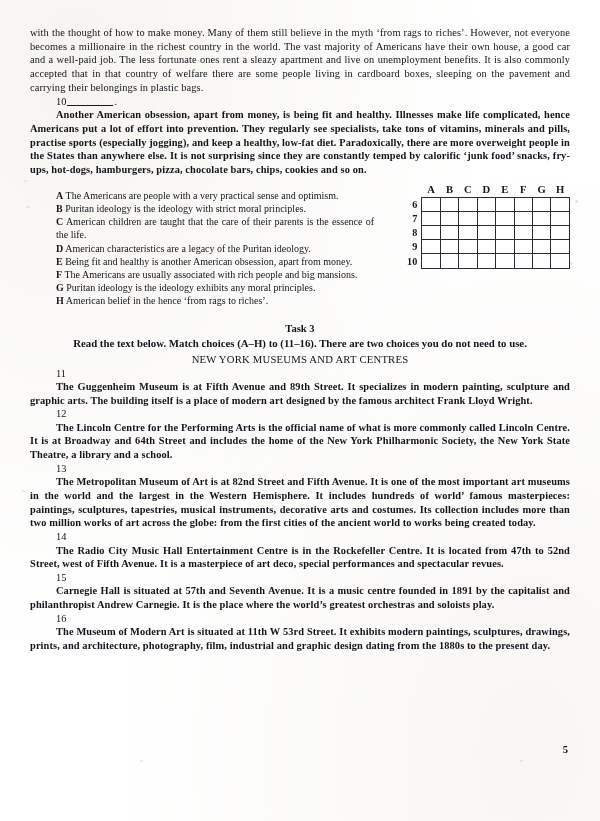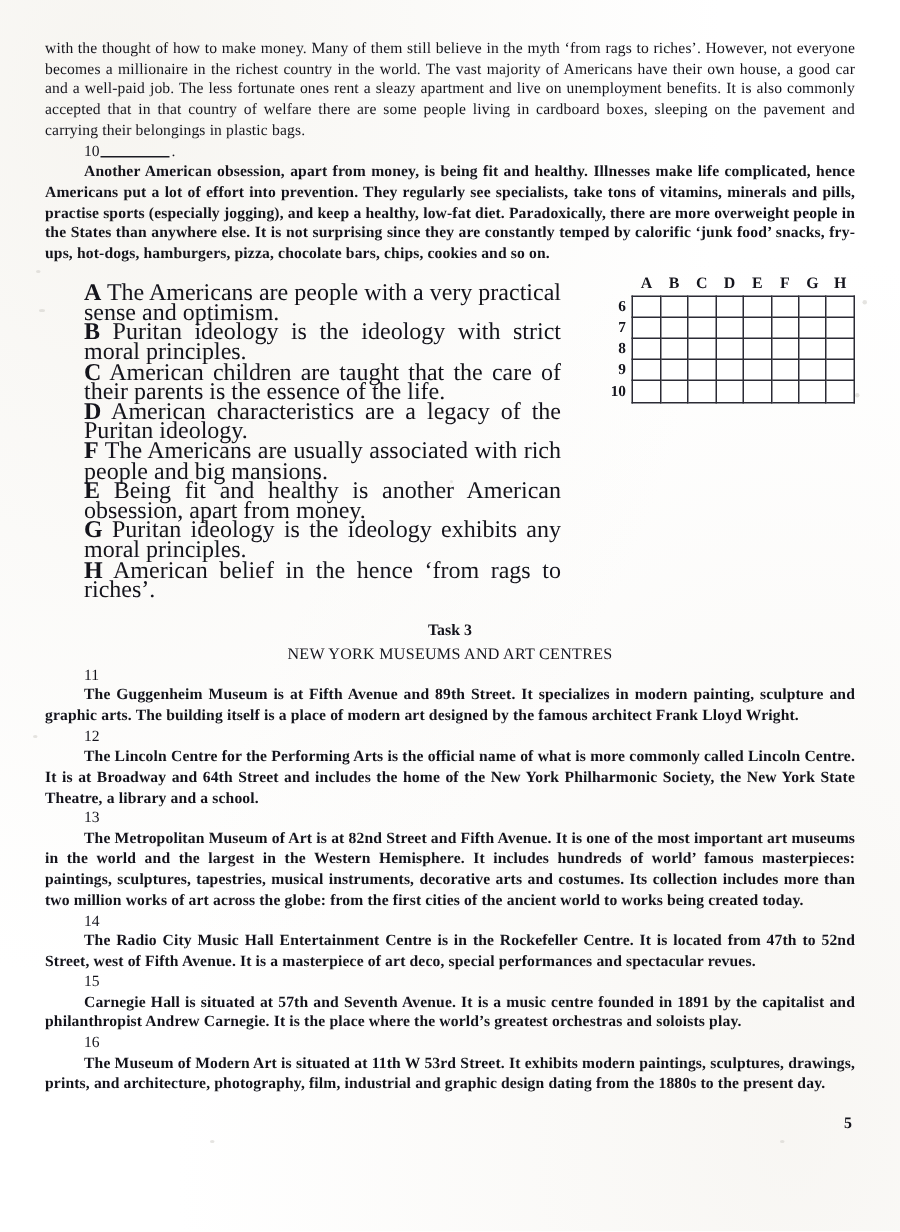--- a/index.html
+++ b/index.html
@@ -61,21 +61,21 @@
 
   
   .options-row {
     position: relative;
     margin-top: 12px;
     min-height: 104px;
   }
   .options-col {
     width: 318px;
     margin-left: 26px;
-    font-size: 16px;
+    font-size: 10px;
     line-height: 13.2px;
     text-align: justify;
     color: #14141c;
   }
   .opt { margin: 0; }
   .opt .ltr { font-weight: bold; }
 
   
   .grid-wrap {
     position: absolute;
@@ -183,22 +183,22 @@
 
     <p class="body-par indent">Another American obsession, apart from money, is being fit and healthy. Illnesses make life complicated, hence Americans put a lot of effort into prevention. They regularly see specialists, take tons of vitamins, minerals and pills, practise sports (especially jogging), and keep a healthy, low-fat diet. Paradoxically, there are more overweight people in the States than anywhere else. It is not surprising since they are constantly temped by calorific ‘junk food’ snacks, fry-ups, hot-dogs, hamburgers, pizza, chocolate bars, chips, cookies and so on.</p>
 
     <div class="options-row">
 
       <div class="options-col">
         <p class="opt"><span class="ltr">A</span> <span>The Americans are people with a very practical sense and optimism.</span></p>
         <p class="opt"><span class="ltr">B</span> <span>Puritan ideology is the ideology with strict moral principles.</span></p>
         <p class="opt"><span class="ltr">C</span> <span>American children are taught that the care of their parents is the essence of the life.</span></p>
         <p class="opt"><span class="ltr">D</span> <span>American characteristics are a legacy of the Puritan ideology.</span></p>
+        <p class="opt"><span class="ltr">E</span> <span>Being fit and healthy is another American obsession, apart from money.</span></p>
         <p class="opt"><span class="ltr">F</span> <span>The Americans are usually associated with rich people and big mansions.</span></p>
-        <p class="opt"><span class="ltr">E</span> <span>Being fit and healthy is another American obsession, apart from money.</span></p>
         <p class="opt"><span class="ltr">G</span> <span>Puritan ideology is the ideology exhibits any moral principles.</span></p>
         <p class="opt"><span class="ltr">H</span> <span>American belief in the hence ‘from rags to riches’.</span></p>
       </div>
 
       <div class="grid-wrap">
         <table class="answer-grid">
           <thead>
             <tr>
               <th class="corner"></th>
               <th class="colh">A</th>
@@ -268,20 +268,21 @@
               <td class="cell"></td>
             </tr>
           </tbody>
         </table>
       </div>
     </div>
 
     <div class="spacer-md"></div>
 
     <p class="task-title">Task 3</p>
+    <p class="task-instr">Read the text below. Match choices (A–H) to (11–16). There are two choices you do not need to use.</p>
     <p class="text-title">NEW YORK MUSEUMS AND ART CENTRES</p>
 
     <p class="item-num">11</p>
     <p class="body-par indent">The Guggenheim Museum is at Fifth Avenue and 89th Street. It specializes in modern painting, sculpture and graphic arts. The building itself is a place of modern art designed by the famous architect Frank Lloyd Wright.</p>
 
     <p class="item-num">12</p>
     <p class="body-par indent">The Lincoln Centre for the Performing Arts is the official name of what is more commonly called Lincoln Centre. It is at Broadway and 64th Street and includes the home of the New York Philharmonic Society, the New York State Theatre, a library and a school.</p>
 
     <p class="item-num">13</p>
     <p class="body-par indent">The Metropolitan Museum of Art is at 82nd Street and Fifth Avenue. It is one of the most important art museums in the world and the largest in the Western Hemisphere. It includes hundreds of world’ famous masterpieces: paintings, sculptures, tapestries, musical instruments, decorative arts and costumes. Its collection includes more than two million works of art across the globe: from the first cities of the ancient world to works being created today.</p>

